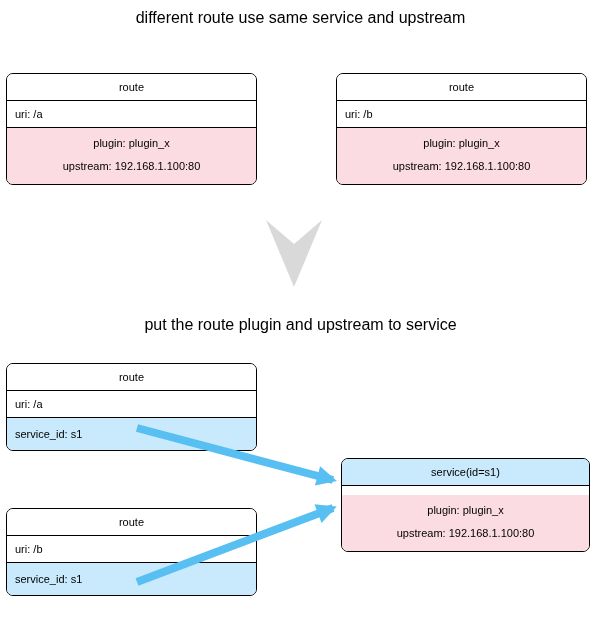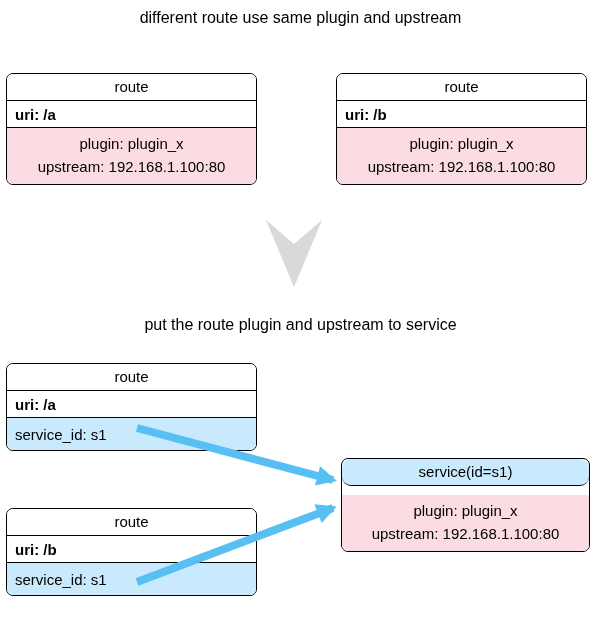--- a/index.html
+++ b/index.html
@@ -1,32 +1,32 @@
 <!DOCTYPE html>
 <html><head>
 <meta charset="utf-8">
 <style>
   html,body{margin:0;padding:0;background:#ffffff;font-family:"Liberation Sans",sans-serif;}
   .canvas{position:relative;width:601px;height:623px;background:#ffffff;overflow:hidden;}
   .title{position:absolute;left:0;width:100%;text-align:center;font-size:16px;color:#000;}
-  .box{position:absolute;border:1px solid #000;border-radius:7px;overflow:hidden;background:#fff;font-size:15px;color:#000;z-index:2;}
+  .box{position:absolute;border:1px solid #000;border-radius:7px;overflow:hidden;background:#fff;font-size:11px;color:#000;z-index:2;}
   .box-header{height:26px;line-height:26px;text-align:center;border-bottom:1px solid #000;background:#fff;}
-  .box-row{height:26px;line-height:27px;padding-left:8px;border-bottom:1px solid #000;background:#fff;font-weight:bold;}
+  .box-row{height:26px;line-height:27px;padding-left:8px;border-bottom:1px solid #000;background:#fff;}
   .pink-section{background:#fbdce2;padding:4px 8px 6px 8px;line-height:23px;text-align:center;}
   .blue-row{background:#c9eafc;height:32px;display:flex;align-items:center;padding-left:8px;}
-  .service-header{background:#c9eafc;border-radius:9px;}
+  .service-header{background:#c9eafc;}
   .white-gap{height:9px;background:#fff;}
   .arrow-layer{position:absolute;left:0;top:0;z-index:5;pointer-events:none;}
 </style>
 </head>
 <body>
 
 <div class="canvas">
 
-  <div class="title" style="top:9px;">different route use same plugin and upstream</div>
+  <div class="title" style="top:9px;">different route use same service and upstream</div>
 
   <div class="box" style="left:6px;top:73px;width:249px;">
     <div class="box-header">route</div>
     <div class="box-row">uri: /a</div>
     <div class="pink-section">
       <div>plugin: plugin_x</div>
       <div>upstream: 192.168.1.100:80</div>
     </div>
   </div>
 

